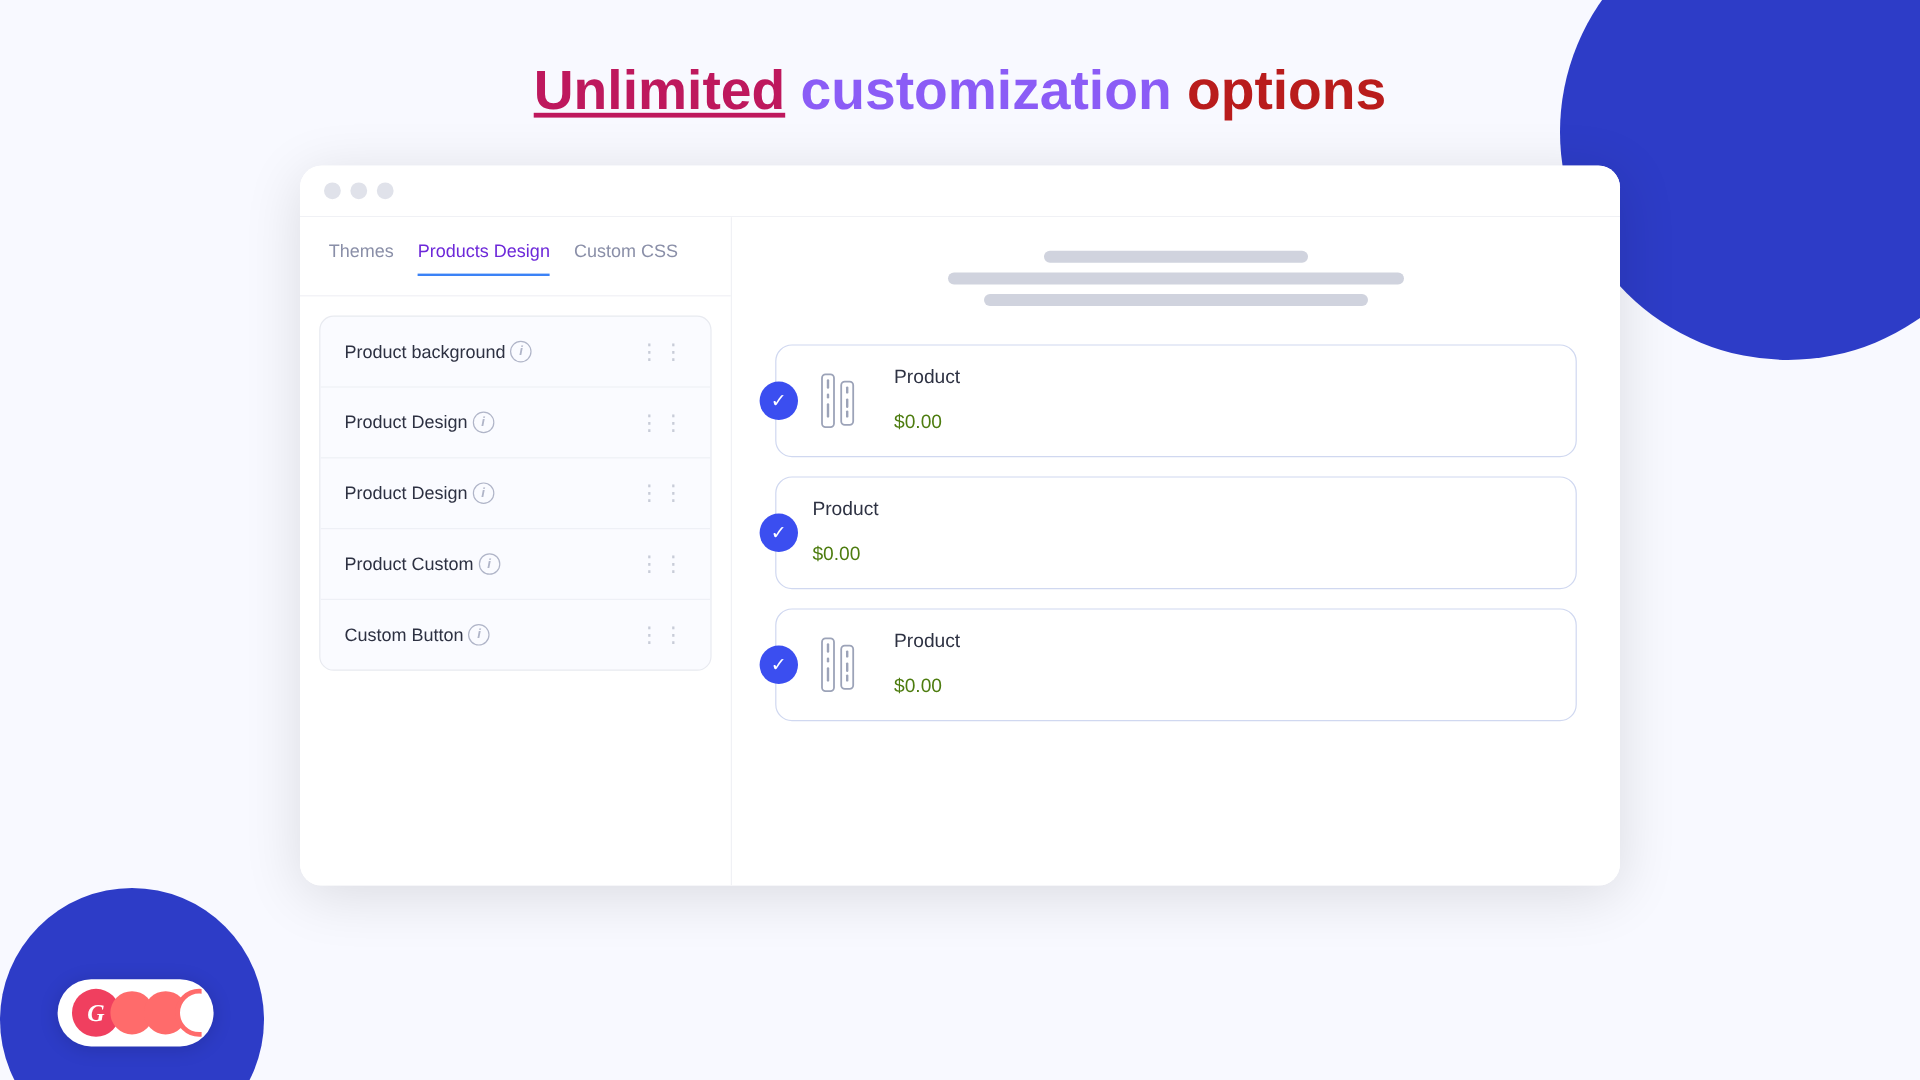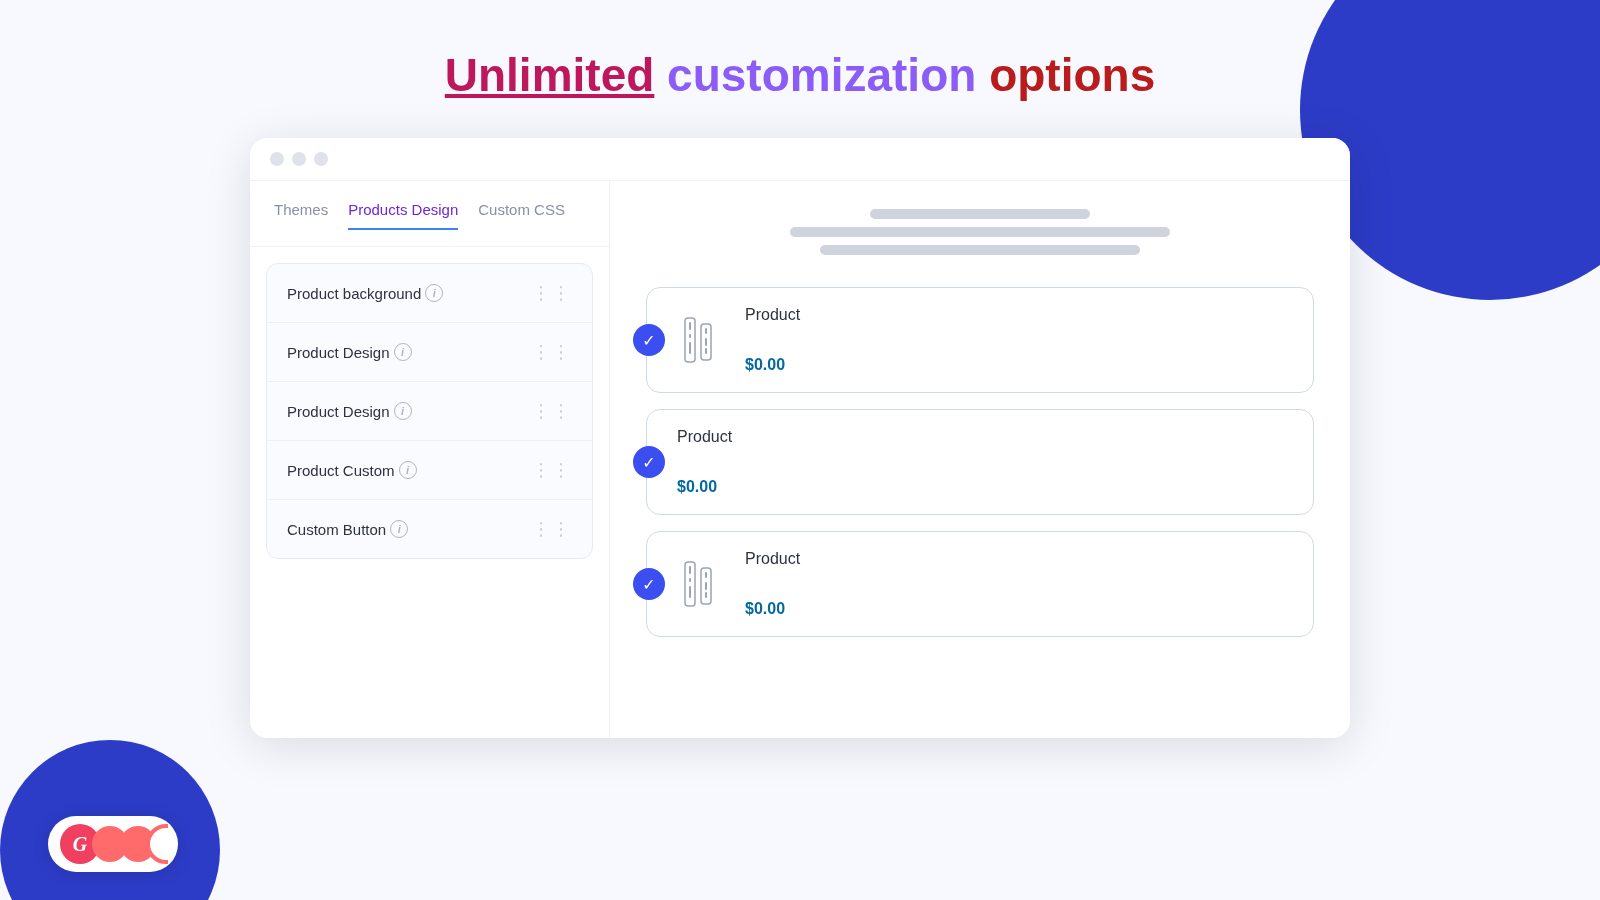--- a/index.html
+++ b/index.html
@@ -259,23 +259,22 @@
     }
 
     .product-name {
       font-size: 16px;
       color: #2d3142;
       font-weight: 500;
     }
 
     .product-price {
       font-size: 16px;
-      color: #0369a1;
-      font-weight: 700;
-      margin-top: 12px;
+      color: #4d7c0f;
+      font-weight: 400;
     }
 
     
     .logo-area {
       position: absolute;
       bottom: 28px;
       left: 48px;
       z-index: 2;
     }
 

